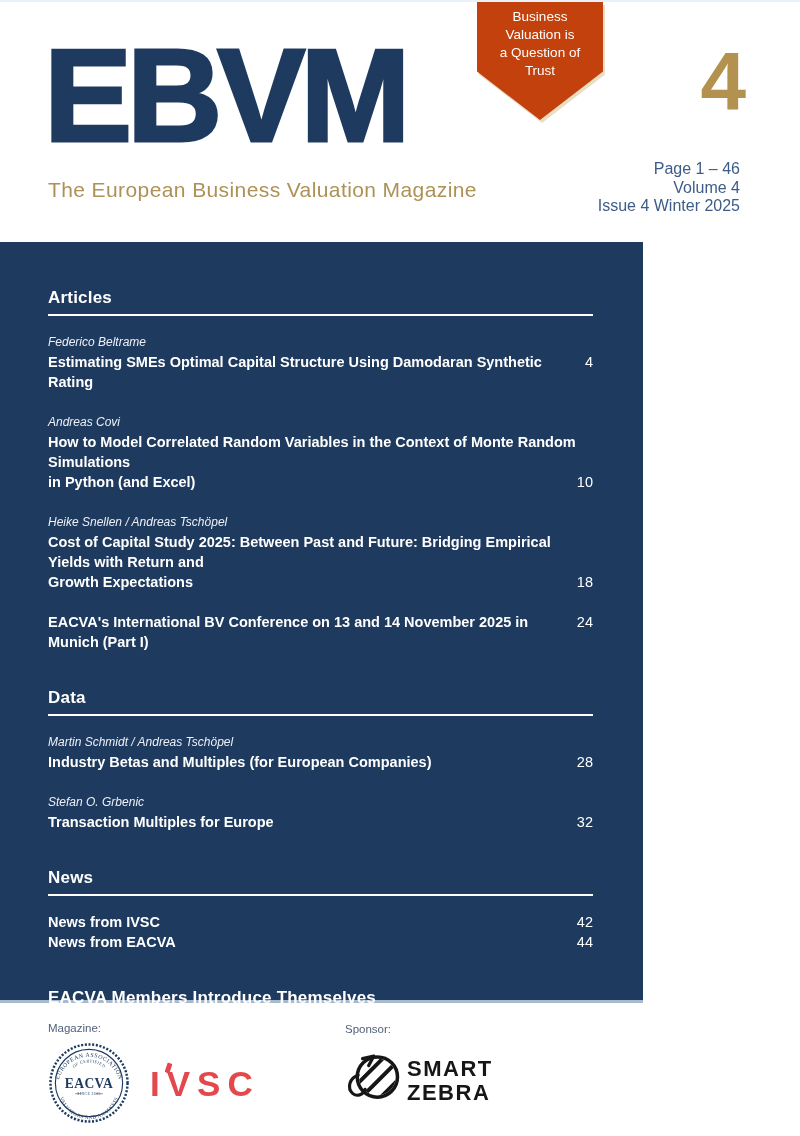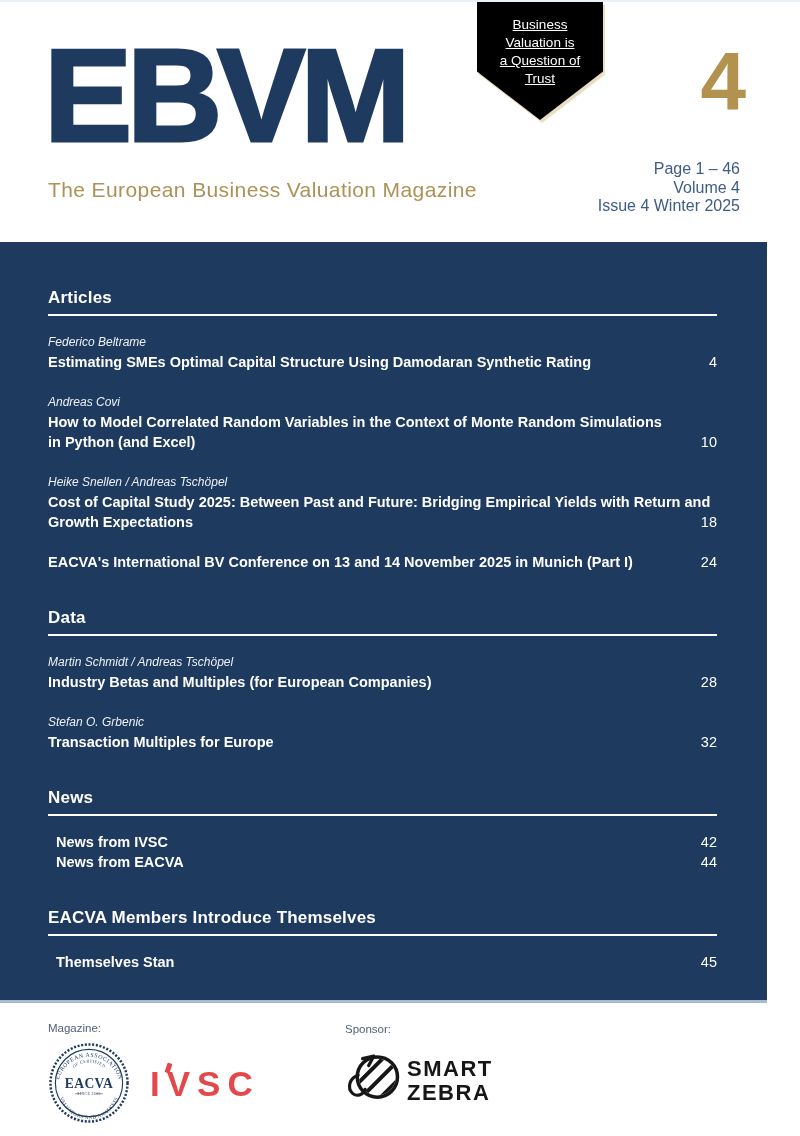--- a/index.html
+++ b/index.html
@@ -24,51 +24,51 @@
     position:absolute; left:48px; top:176px;
     font-size:21px; font-weight:normal; letter-spacing:0.4px;
     color:#ad9156;
   }
   .badge-wrap {
     position:absolute; left:477px; top:0;
     filter:drop-shadow(2px 3px 0 #e9ddc4);
   }
   .badge {
     width:126px; height:118px;
-    background:#000000;
+    background:#c2410c;
     clip-path:polygon(0 0, 100% 0, 100% 59%, 50% 100%, 0 59%);
     color:#ffffff; text-align:center;
-    padding-top:14px;
-    font-size:13.5px; line-height:18px;text-decoration:underline;
+    padding-top:6px;
+    font-size:13.5px; line-height:18px;
   }
   .issue-number {
     position:absolute; right:54px; top:38px;
     font-size:82px; font-weight:bold; color:#b3914f; line-height:1;
   }
   .page-info {
     position:absolute; right:60px; top:158px;
     text-align:right; color:#3d5c87;
     font-size:16px; line-height:18.5px;
   }
 
   
   .toc-panel {
     position:absolute; left:0; top:240px;
-    width:767px; height:761px;
+    width:643px; height:761px;
     background:#1e3a5f;
     border-bottom:3px solid #a9bacd;
     padding:44px 50px 0 48px;
     color:#ffffff;
   }
   .toc-section { margin-top:34px; }
   .toc-section:first-child { margin-top:0; }
   .toc-heading { font-size:17px; font-weight:bold; letter-spacing:0.2px; line-height:24px; color:#ffffff; }
   .toc-rule { height:2px; background:#ffffff; margin:4px 0 16px 0; }
   .toc-item { margin-bottom:20px; }
-  .toc-item.tight { margin-bottom:0;margin-left:8px; }
+  .toc-item.tight { margin-bottom:0; }
   .toc-author { font-size:12px; font-style:italic; color:#edf1f6; line-height:20px; }
   .toc-title-line { font-size:14.5px; font-weight:bold; line-height:20px; }
   .toc-row { display:flex; justify-content:space-between; align-items:baseline; }
   .toc-row .toc-title-line { flex:1 1 auto; padding-right:12px; }
   .toc-page { font-size:14.5px; font-weight:normal; color:#ffffff; flex:0 0 auto; }
 
   
   .footer { position:absolute; left:0; top:1004px; width:800px; height:132px; background:#ffffff; }
   .footer-label { font-size:11.5px; color:#51627a; }
   .editors-col { position:absolute; left:48px; top:16px; }

